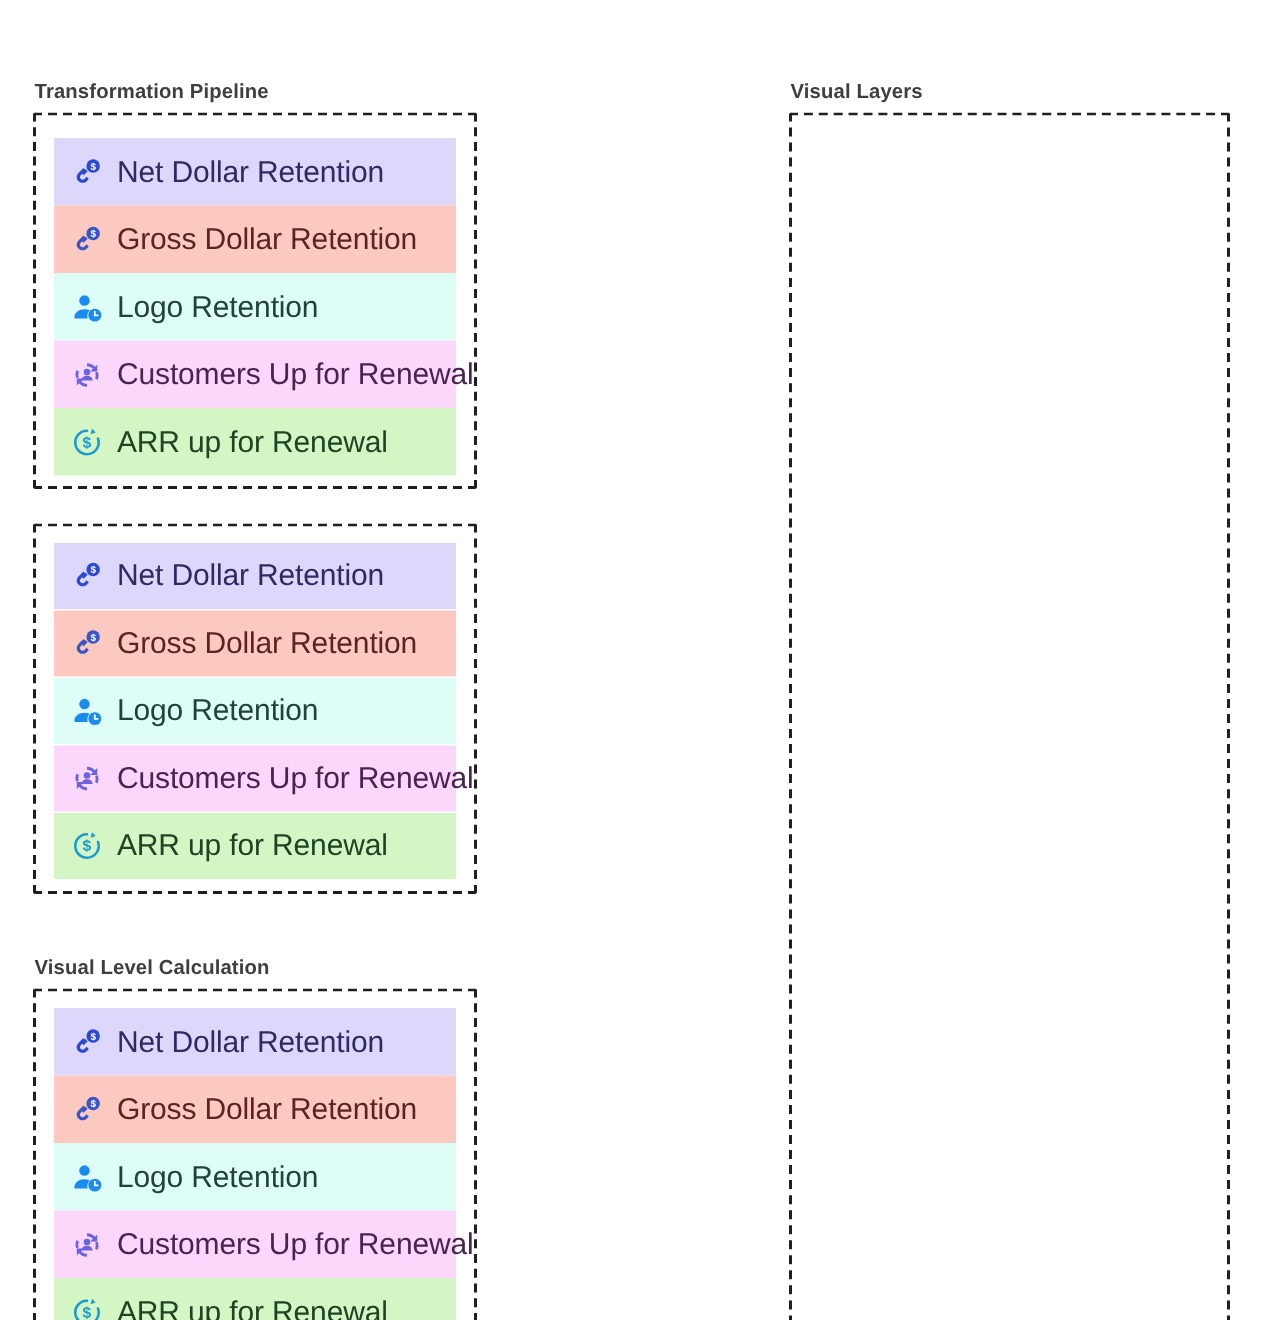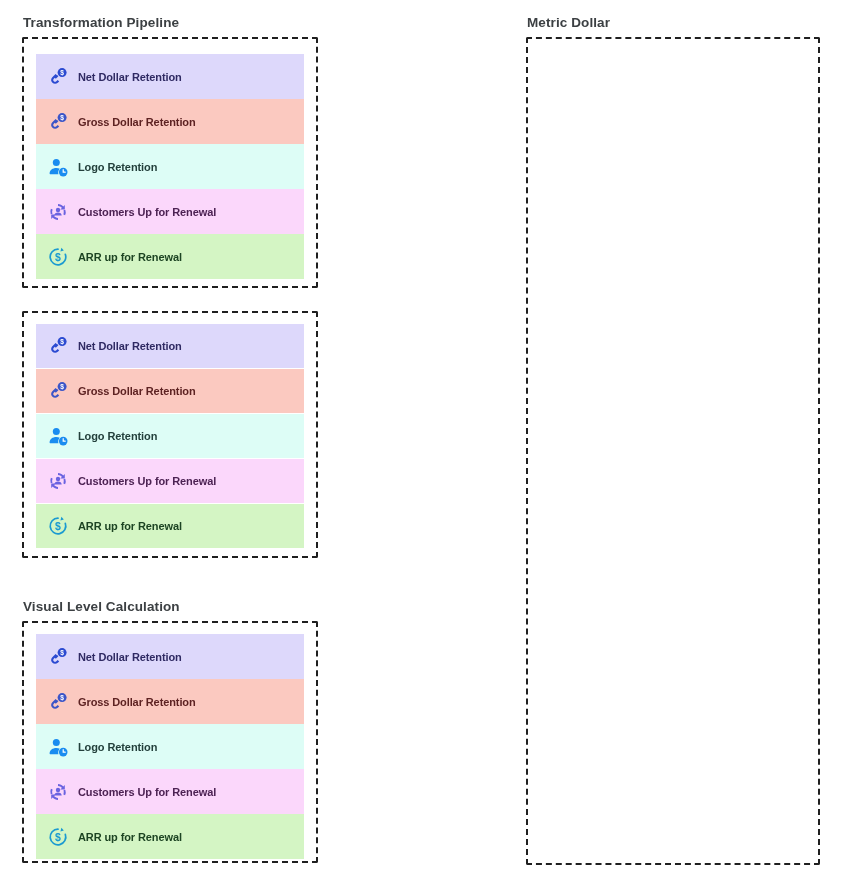--- a/index.html
+++ b/index.html
@@ -32,20 +32,21 @@
     position: absolute;
     left: 526px;
     top: 0;
     width: 294px;
   }
 
   
   .section {
     position: absolute;
     left: 0;
+    margin-top: 38px;
   }
   .section-title {
     font-size: 13.5px;
     font-weight: bold;
     color: #3c4043;
     letter-spacing: 0.1px;
     line-height: 16px;
     margin: 0 0 6px 0;
     padding-left: 1px;
     white-space: nowrap;
@@ -78,25 +79,24 @@
     flex: 0 0 22px;
     display: flex;
     align-items: center;
     justify-content: center;
     margin-right: 9px;
   }
   .layer-icon svg {
     display: block;
   }
   .layer-label {
-    font-size: 11px;
+    font-size: 20px;
     line-height: 18px;
     letter-spacing: -0.1px;
     white-space: nowrap;
-    font-weight: bold;
   }
 
   
   .empty-drop {
     width: 100%;
     height: 100%;
   }
 </style>
 </head>
 <body>
@@ -286,20 +286,20 @@
               </span>
               <span class="layer-label" style="color: rgb(29, 68, 35);">ARR up for Renewal</span>
             </div>
           </div>
         </div>
       </div>
     </div>
 
   <div class="col-right" id="right-column">
       <div class="section" style="top: 15px; width: 100%;">
-        <div class="section-title">Metric Dollar</div>
+        <div class="section-title">Visual Layers</div>
         <div class="dashed-box" style="height: 828px;">
           <div class="empty-drop"></div>
         </div>
       </div>
     </div>
 
 </div>
 
 </body></html>

